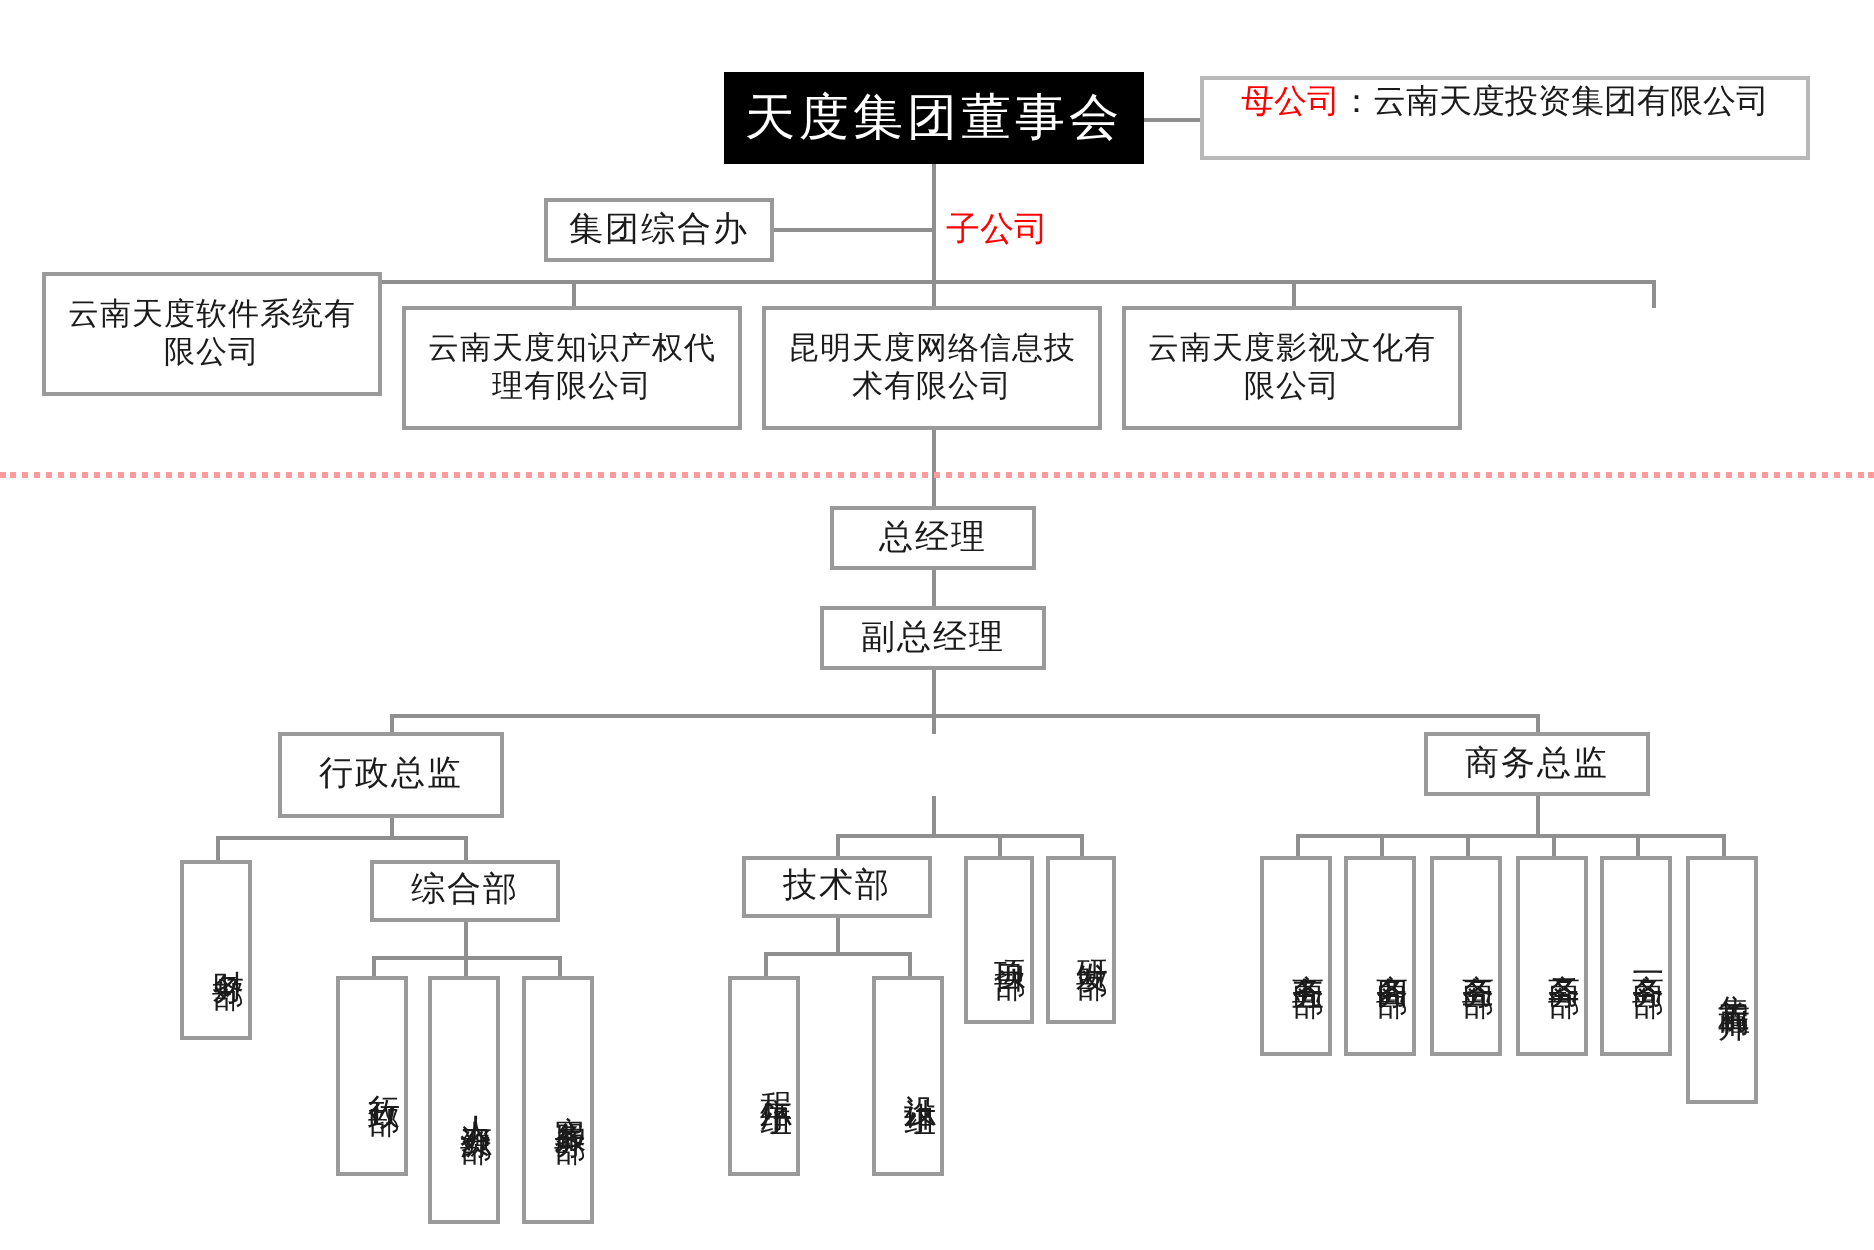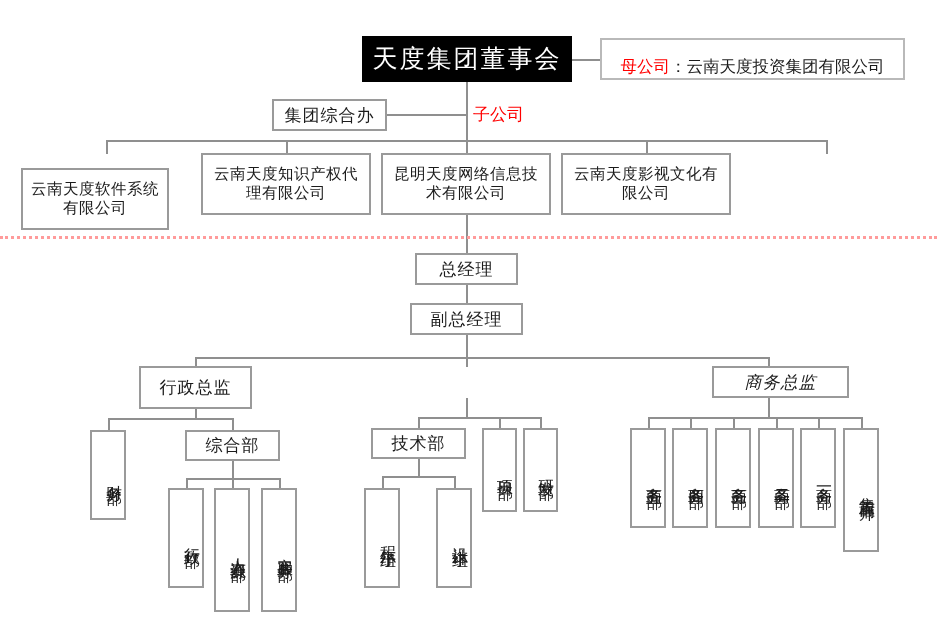--- a/index.html
+++ b/index.html
@@ -53,21 +53,21 @@
   .node.plain-mid {
     font-size: 17px;
     letter-spacing: 1px;
   }
   .note-box {
     position: absolute;
     box-sizing: border-box;
     border: 2px solid #b9b9b9;
     background: #ffffff;
     display: flex;
-    align-items: flex-end;
+    align-items: flex-start;
     justify-content: center;
     font-size: 16.5px;
     color: #1b1b1b;
     z-index: 3;
     white-space: nowrap;
   }
   .note-box .hl {
     color: #ff0000;
   }
   .free-label {
@@ -120,21 +120,21 @@
   <div class="free-label" style="left:473px; top:103px;">子公司</div>
 
   <div class="ln h" style="left:106px; top:140px; width:721px;"></div>
 
   <div class="ln v" style="left:106px; top:140px; height:14px;"></div>
   <div class="ln v" style="left:286px; top:140px; height:14px;"></div>
   <div class="ln v" style="left:466px; top:140px; height:14px;"></div>
   <div class="ln v" style="left:646px; top:140px; height:14px;"></div>
   <div class="ln v" style="left:826px; top:140px; height:14px;"></div>
 
-  <div class="node subsidiary" style="left:21px; top:168px; width:148px; height:62px;">
+  <div class="node subsidiary" style="left:21px; top:136px; width:170px; height:62px;">
     <span>云南天度软件系统有限公司</span>
   </div>
   <div class="node subsidiary" style="left:201px; top:153px; width:170px; height:62px;">
     <span>云南天度知识产权代理有限公司</span>
   </div>
   <div class="node subsidiary" style="left:381px; top:153px; width:170px; height:62px;">
     <span>昆明天度网络信息技术有限公司</span>
   </div>
   <div class="node subsidiary" style="left:561px; top:153px; width:170px; height:62px;">
     <span>云南天度影视文化有限公司</span>
@@ -157,21 +157,21 @@
   <div class="ln v" style="left:466px; top:335px; height:22px;"></div>
 
   <div class="ln h" style="left:195px; top:357px; width:573px;"></div>
   <div class="ln v" style="left:195px; top:357px; height:10px;"></div>
   <div class="ln v" style="left:466px; top:357px; height:10px;"></div>
   <div class="ln v" style="left:768px; top:357px; height:10px;"></div>
 
   <div class="node plain-mid" style="left:139px; top:366px; width:113px; height:43px;">
     <span>行政总监</span>
   </div>
-  <div class="node plain-mid" style="left:712px; top:366px; width:137px; height:32px;font-style:italic;">
+  <div class="node plain-mid" style="left:712px; top:366px; width:113px; height:32px;">
     <span>商务总监</span>
   </div>
 
   <div class="ln v" style="left:195px; top:398px; height:20px;"></div>
   <div class="ln h" style="left:108px; top:418px; width:125px;"></div>
   <div class="ln v" style="left:108px; top:418px; height:12px;"></div>
   <div class="ln v" style="left:232px; top:418px; height:12px;"></div>
 
   <div class="node vertical" style="left:90px; top:430px; width:36px; height:90px;">
     <span>财务部</span>

